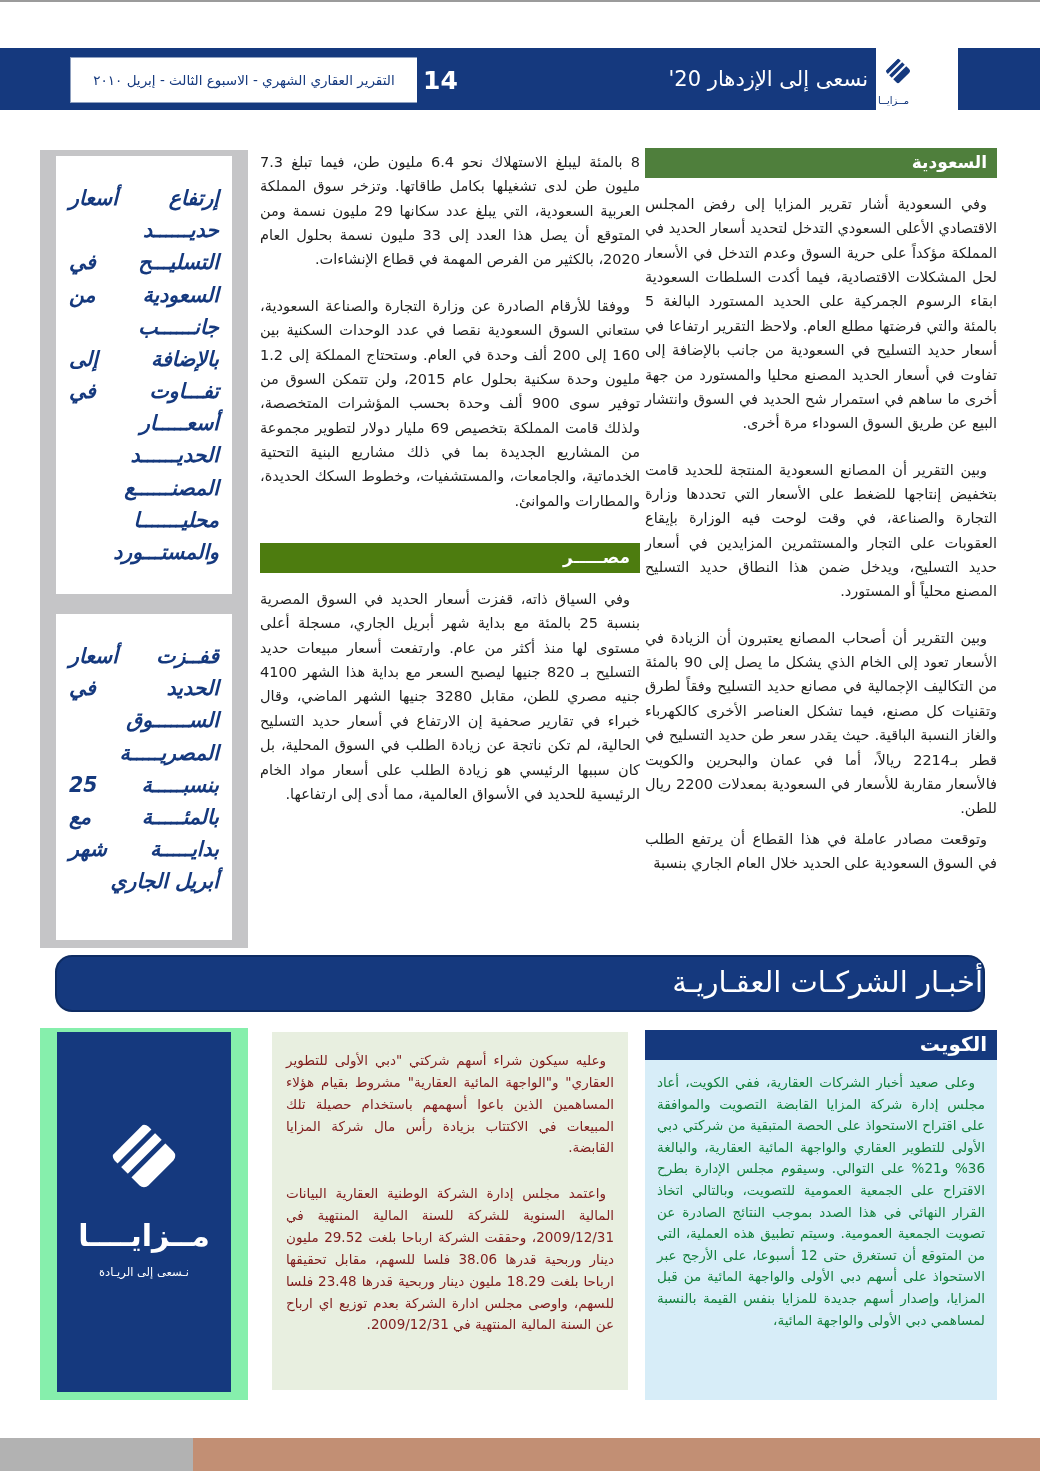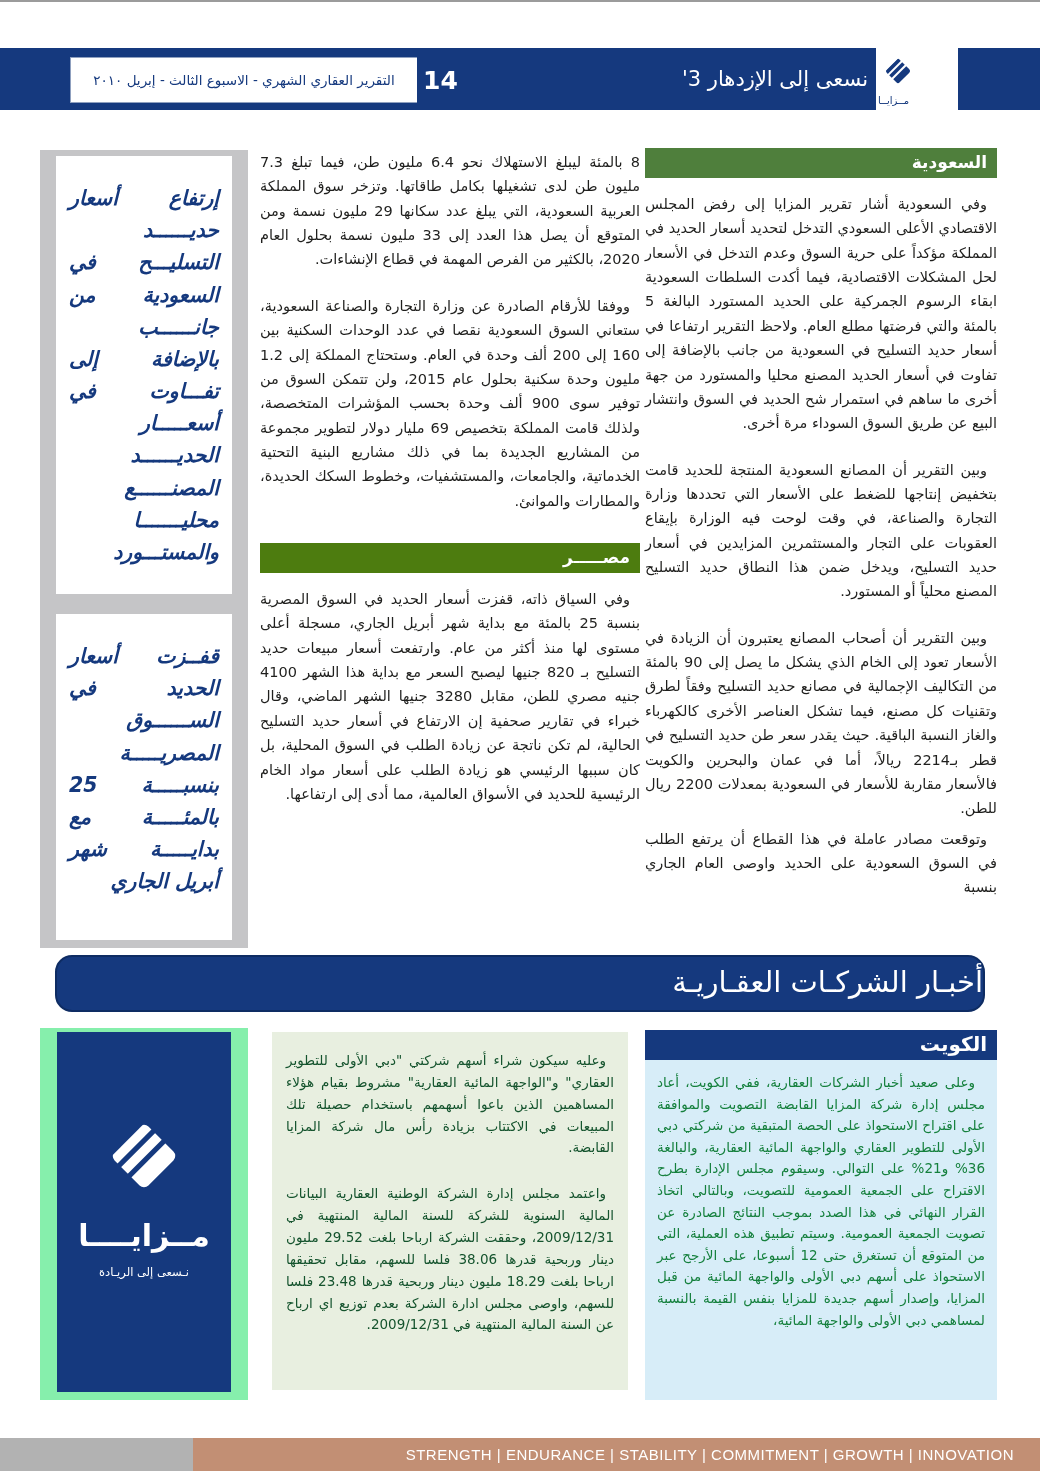--- a/index.html
+++ b/index.html
@@ -67,21 +67,21 @@
   .kuwait-box{position:absolute;left:645px;top:1030px;width:352px;min-height:370px;background:#d7edf8;}
   .kuwait-body{
     padding:12px 12px 16px;direction:rtl;text-align:justify;color:#15803d;
     font-size:13.5px;line-height:1.6;text-indent:10px;margin:0;
   }
   .green-box{
     position:absolute;left:272px;top:1032px;width:356px;min-height:358px;background:#e8efe0;
     box-sizing:border-box;padding:18px 14px;
   }
   .green-box p{
-    margin:0;direction:rtl;text-align:justify;color:#14532d;
+    margin:0;direction:rtl;text-align:justify;color:#7f1d1d;
     font-size:13.5px;line-height:1.62;text-indent:8px;
   }
   .green-box p + p{margin-top:24px;}
 
   .logo-col{position:absolute;left:40px;top:1028px;width:208px;height:372px;background:#86efac;}
   .navy-panel{
     position:absolute;left:17px;top:4px;width:174px;height:360px;background:#15397e;
     color:#fff;text-align:center;
   }
   .navy-panel svg{margin-top:72px;}
@@ -117,32 +117,32 @@
             <rect x="0" y="56" width="100" height="34"></rect>
             <rect x="0" y="42" width="100" height="9"></rect>
             <rect x="0" y="28" width="100" height="9"></rect>
             <rect x="0" y="14" width="100" height="9"></rect>
           </g>
         </g>
       </svg>
     </span>
     <div class="wordmark-sm">مــزايــا</div>
   </div>
-  <div class="header-slogan">نسعى إلى الإزدهار 3'</div>
+  <div class="header-slogan">نسعى إلى الإزدهار 20'</div>
   <div class="header-pagebox">
     <div class="pagebox-title">التقرير العقاري الشهري - الاسبوع الثالث - إبريل ٢٠١٠</div>
     <div class="pagebox-num">14</div>
   </div>
 
   <div class="col-right">
     <div class="section-header green">السعودية</div>
     <p class="body-text mt-first">وفي السعودية أشار تقرير المزايا إلى رفض المجلس الاقتصادي الأعلى السعودي التدخل لتحديد أسعار الحديد في المملكة مؤكداً على حرية السوق وعدم التدخل في الأسعار لحل المشكلات الاقتصادية، فيما أكدت السلطات السعودية ابقاء الرسوم الجمركية على الحديد المستورد البالغة 5 بالمئة والتي فرضتها مطلع العام. ولاحظ التقرير ارتفاعا في أسعار حديد التسليح في السعودية من جانب بالإضافة إلى تفاوت في أسعار الحديد المصنع محليا والمستورد من جهة أخرى ما ساهم في استمرار شح الحديد في السوق وانتشار البيع عن طريق السوق السوداء مرة أخرى.</p>
     <p class="body-text mt-para">وبين التقرير أن المصانع السعودية المنتجة للحديد قامت بتخفيض إنتاجها للضغط على الأسعار التي تحددها وزارة التجارة والصناعة، في وقت لوحت فيه الوزارة بإيقاع العقوبات على التجار والمستثمرين المزايدين في أسعار حديد التسليح، ويدخل ضمن هذا النطاق حديد التسليح المصنع محلياً أو المستورد.</p>
     <p class="body-text mt-para">وبين التقرير أن أصحاب المصانع يعتبرون أن الزيادة في الأسعار تعود إلى الخام الذي يشكل ما يصل إلى 90 بالمئة من التكاليف الإجمالية في مصانع حديد التسليح وفقاً لطرق وتقنيات كل مصنع، فيما تشكل العناصر الأخرى كالكهرباء والغاز النسبة الباقية. حيث يقدر سعر طن حديد التسليح في قطر بـ2214 ريالاً، أما في عمان والبحرين والكويت فالأسعار مقاربة للأسعار في السعودية بمعدلات 2200 ريال للطن.</p>
-    <p class="body-text mt-cont">وتوقعت مصادر عاملة في هذا القطاع أن يرتفع الطلب في السوق السعودية على الحديد واوصى العام الجاري بنسبة</p>
+    <p class="body-text mt-cont">وتوقعت مصادر عاملة في هذا القطاع أن يرتفع الطلب في السوق السعودية على الحديد خلال العام الجاري بنسبة</p>
   </div>
 
   <div class="col-mid">
     <p class="body-text no-indent">8 بالمئة ليبلغ الاستهلاك نحو 6.4 مليون طن، فيما تبلغ 7.3 مليون طن لدى تشغيلها بكامل طاقاتها. وتزخر سوق المملكة العربية السعودية، التي يبلغ عدد سكانها 29 مليون نسمة ومن المتوقع أن يصل هذا العدد إلى 33 مليون نسمة بحلول العام 2020، بالكثير من الفرص المهمة في قطاع الإنشاءات.</p>
     <p class="body-text mt-para">ووفقا للأرقام الصادرة عن وزارة التجارة والصناعة السعودية، ستعاني السوق السعودية نقصا في عدد الوحدات السكنية بين 160 إلى 200 ألف وحدة في العام. وستحتاج المملكة إلى 1.2 مليون وحدة سكنية بحلول عام 2015، ولن تتمكن السوق من توفير سوى 900 ألف وحدة بحسب المؤشرات المتخصصة، ولذلك قامت المملكة بتخصيص 69 مليار دولار لتطوير مجموعة من المشاريع الجديدة بما في ذلك مشاريع البنية التحتية الخدماتية، والجامعات، والمستشفيات، وخطوط السكك الحديدة، والمطارات والموانئ.</p>
     <div class="section-header red">مصـــــر</div>
     <p class="body-text mt-first">وفي السياق ذاته، قفزت أسعار الحديد في السوق المصرية بنسبة 25 بالمئة مع بداية شهر أبريل الجاري، مسجلة أعلى مستوى لها منذ أكثر من عام. وارتفعت أسعار مبيعات حديد التسليح بـ 820 جنيها ليصبح السعر مع بداية هذا الشهر 4100 جنيه مصري للطن، مقابل 3280 جنيها الشهر الماضي، وقال خبراء في تقارير صحفية إن الارتفاع في أسعار حديد التسليح الحالية، لم تكن ناتجة عن زيادة الطلب في السوق المحلية، بل كان سببها الرئيسي هو زيادة الطلب على أسعار مواد الخام الرئيسية للحديد في الأسواق العالمية، مما أدى إلى ارتفاعها.</p>
   </div>
 
   <div class="sidebar">
@@ -185,14 +185,13 @@
           </g>
         </svg>
       </span>
       <div class="wordmark-lg">مــزايــــا</div>
       <div class="tagline">نـسعى إلى الريـادة</div>
     </div>
   </div>
 
   <div class="footer-tan"></div>
   <div class="footer-gray"></div>
-  <div class="footer-text">STRENGTH | ENDURANCE | STABILITY | COMMITMENT | GROWTH | INNOVATION</div>
 </div>
 
 </body></html>

